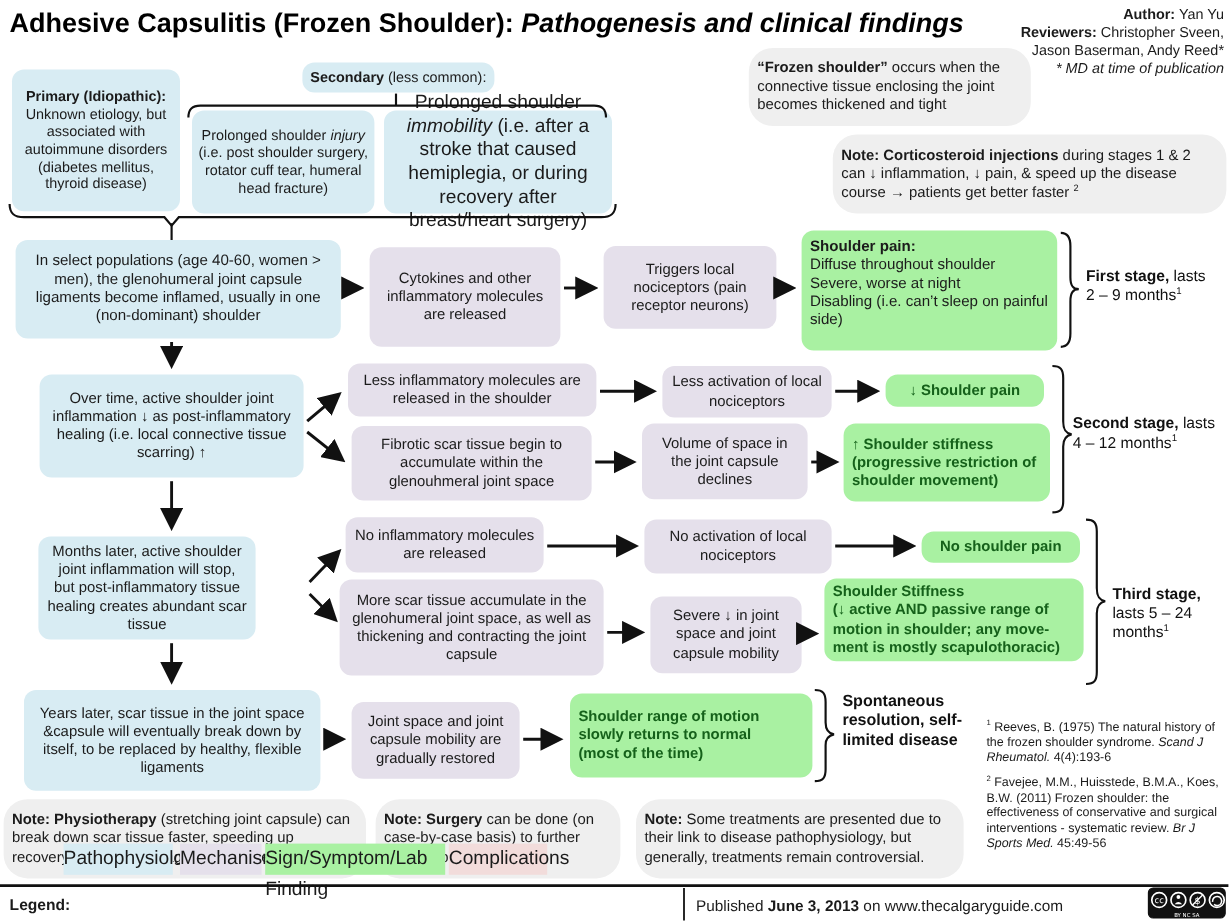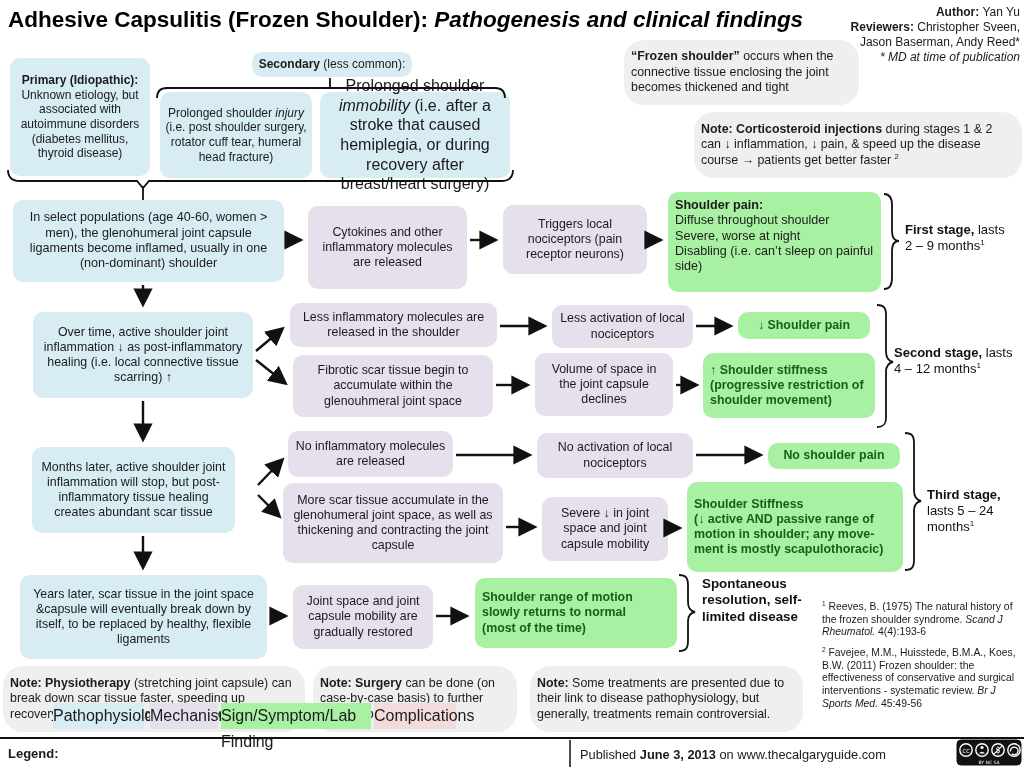--- a/index.html
+++ b/index.html
@@ -103,39 +103,39 @@
   </div>
   <div class="bx green left" style="left:703px;top:353px;width:172px;height:65px;">
     <span class="gt u">↑ Shoulder stiffness</span>
     <span class="gt">(progressive restriction of shoulder movement)</span>
   </div>
   <div class="stage" style="left:894px;top:345px;width:130px;">
     <span class="b">Second stage,</span><span> lasts</span><br>
     <span>4 – 12 months</span><sup>1</sup>
   </div>
 
-  <div class="bx blue" style="left:32px;top:447px;width:203px;height:86px;">
+  <div class="bx blue" style="left:32px;top:447px;width:181px;height:86px;">
     <span>Months later, active shoulder joint inflammation will stop, but post-inflammatory tissue healing creates abundant scar tissue</span>
   </div>
   <div class="bx lav" style="left:288px;top:431px;width:165px;height:46px;">
     <span>No inflammatory molecules are released</span>
   </div>
   <div class="bx lav" style="left:283px;top:483px;width:220px;height:80px;">
     <span>More scar tissue accumulate in the glenohumeral joint space, as well as thickening and contracting the joint capsule</span>
   </div>
   <div class="bx lav" style="left:537px;top:433px;width:156px;height:45px;">
     <span>No activation of local nociceptors</span>
   </div>
   <div class="bx lav" style="left:542px;top:497px;width:126px;height:64px;">
     <span>Severe ↓ in joint space and joint capsule mobility</span>
   </div>
   <div class="bx green" style="left:768px;top:443px;width:132px;height:26px;padding:2px;">
     <span class="gt u">No shoulder pain</span>
   </div>
-  <div class="bx green left" style="left:687px;top:482px;width:216px;height:90px;">
+  <div class="bx green left" style="left:687px;top:482px;width:216px;height:69px;">
     <span class="gt u">Shoulder Stiffness</span>
     <span class="gt">(↓ active AND passive range of motion in shoulder; any move-ment is mostly scapulothoracic)</span>
   </div>
   <div class="stage" style="left:927px;top:487px;width:95px;">
     <span class="b">Third stage,</span><br>
     <span>lasts 5 – 24</span><br>
     <span>months</span><sup>1</sup>
   </div>
 
   <div class="bx blue" style="left:20px;top:575px;width:247px;height:84px;">

